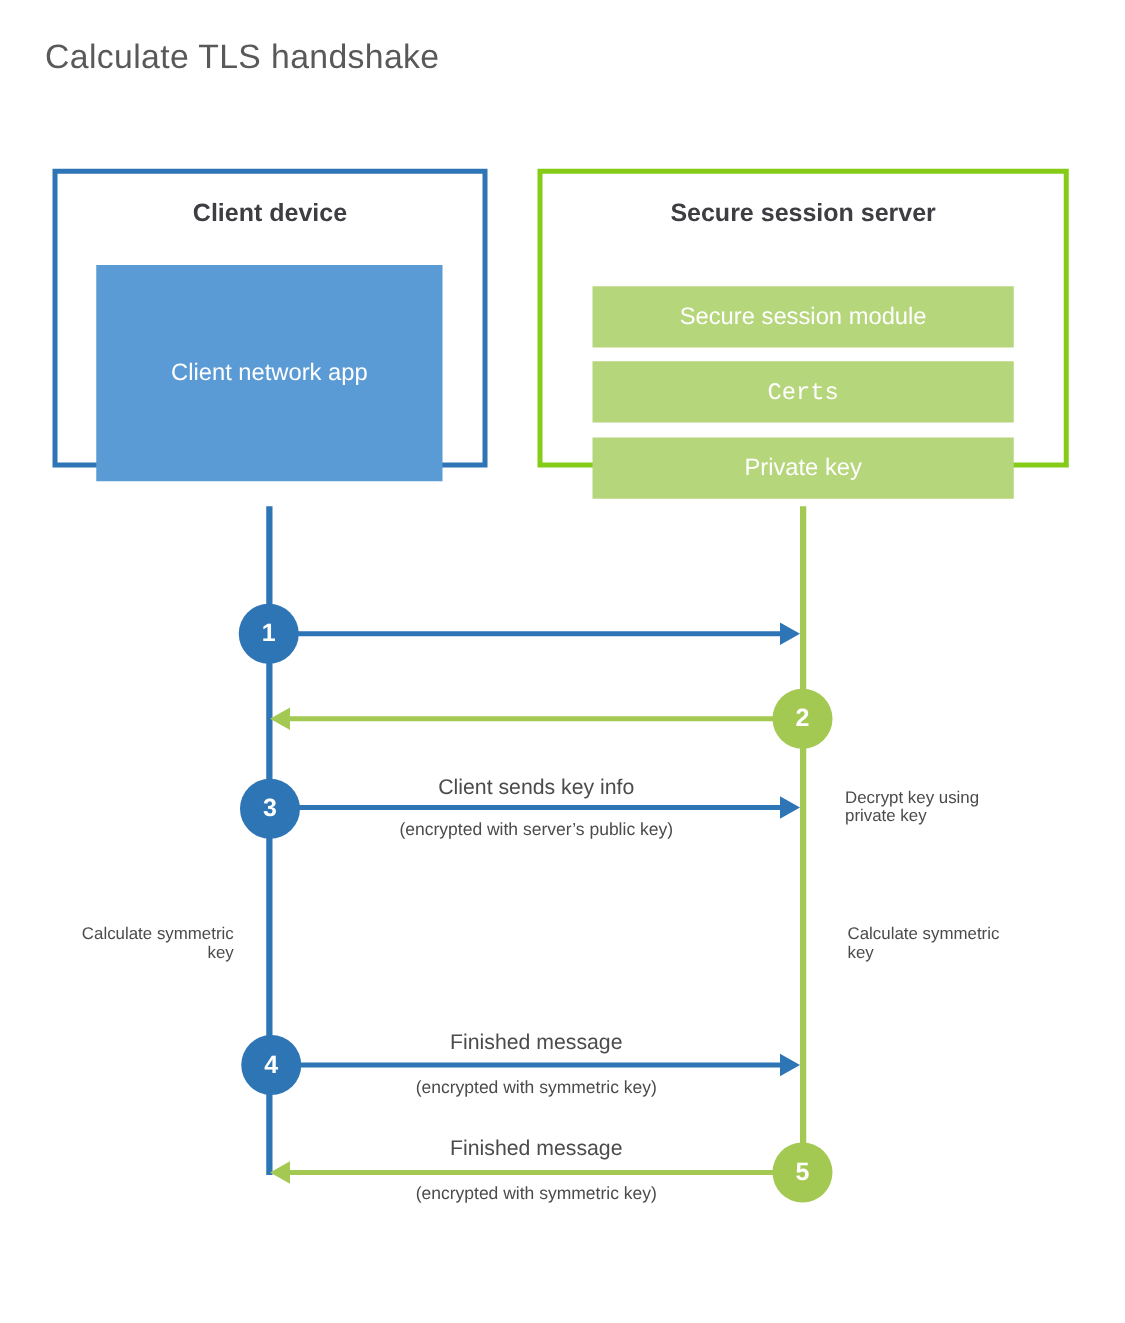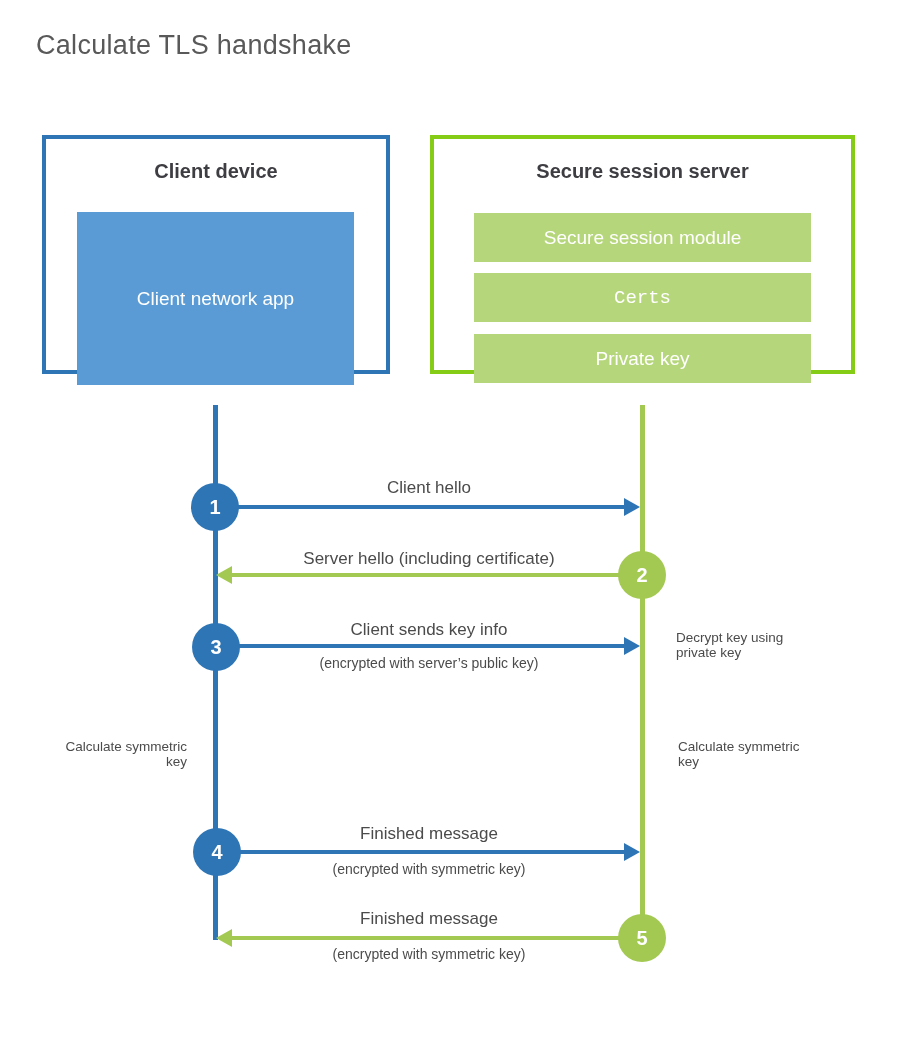--- a/index.html
+++ b/index.html
@@ -74,20 +74,21 @@
     left: 40px;
     width: 337px;
     height: 49px;
     background: #b6d67c;
     color: #ffffff;
     font-size: 19px;
     display: flex;
     align-items: center;
     justify-content: center;
     text-align: center;
+    margin-top: 16px;
   }
   .bar-0 { top: 74px; }
   .bar-1 { top: 134px; font-family: Liberation Mono, monospace; }
   .bar-2 { top: 195px; }
   
   .lifeline {
     position: absolute;
     top: 405px;
     width: 5px;
     height: 535px;
@@ -166,28 +167,26 @@
   <div class="actor-box server-box">
     <div class="actor-title">Secure session server</div>
     <div class="server-bar bar-0">Secure session module</div>
     <div class="server-bar bar-1">Certs</div>
     <div class="server-bar bar-2">Private key</div>
   </div>
 
   <div class="lifeline lifeline-client"></div>
   <div class="lifeline lifeline-server"></div>
 
-  <div class="msg-label" style="top:478px">Client hello</div>
   <div class="arrow arrow-blue arrow-right" style="left:215px; top:498px; width:425px;">
     <div class="shaft"></div>
     <div class="head"></div>
   </div>
   <div class="step-circle circle-blue" style="left:191px; top:483px;">1</div>
 
-  <div class="msg-label" style="top:549px">Server hello (including certificate)</div>
   <div class="arrow arrow-green arrow-left" style="left:216px; top:566px; width:426px;">
     <div class="head"></div>
     <div class="shaft"></div>
   </div>
   <div class="step-circle circle-green" style="left:618px; top:551px;">2</div>
 
   <div class="msg-label" style="top:620px">Client sends key info</div>
   <div class="arrow arrow-blue arrow-right" style="left:216px; top:637px; width:424px;">
     <div class="shaft"></div>
     <div class="head"></div>

